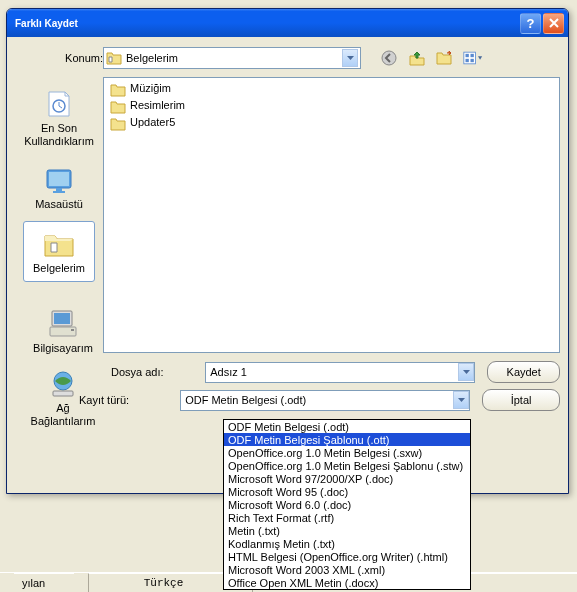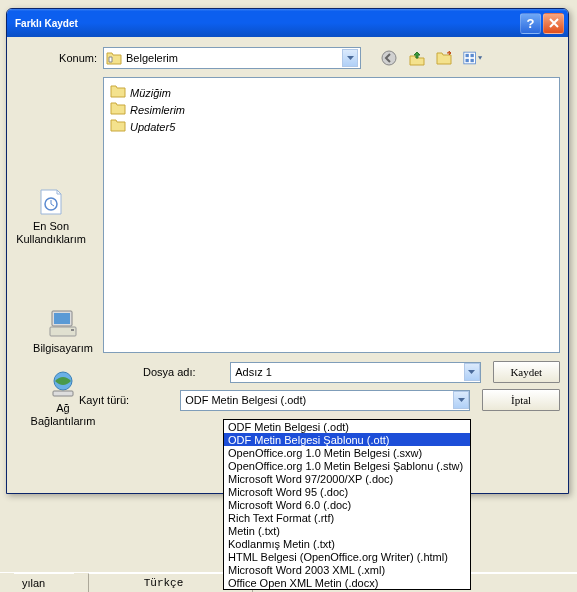--- a/index.html
+++ b/index.html
@@ -6,42 +6,42 @@
     body { background: #ece9d8; width: 577px; height: 592px; overflow: hidden; position: relative; }
     .dialog { position: absolute; left: 6px; top: 8px; width: 563px; height: 486px; background: #ece9d8; border: 1px solid #0a246a; border-radius: 6px 6px 0 0; box-shadow: 2px 2px 6px rgba(0,0,0,0.3); }
     .titlebar { height: 28px; background: linear-gradient(to bottom, #3c81f3 0%, #0c5fef 8%, #0c5fef 50%, #0a4fc5 100%); border-radius: 5px 5px 0 0; display: flex; align-items: center; padding: 0 4px 0 8px; }
     .titlebar-text { color: white; font-weight: bold; font-size: 10px; flex: 1; }
     .titlebar-btns { display: flex; gap: 2px; }
     .titlebar-btn { width: 21px; height: 21px; border-radius: 3px; display: flex; align-items: center; justify-content: center; color: white; font-weight: bold; font-size: 13px; }
     .help-btn { background: linear-gradient(to bottom, #6fa8f6, #2b6ade); border: 1px solid #fff3; }
     .close-btn { background: linear-gradient(to bottom, #f6a680, #e24f1b); border: 1px solid #fff3; }
     .dialog-body { padding: 10px 8px 8px 8px; height: calc(100% - 28px); }
     .top-row { display: flex; align-items: center; margin-bottom: 8px; }
-    .top-label { width: 88px; text-align: right; padding-right: 6px; }
+    .top-label { width: 88px; text-align: right; }
     .konum-select { width: 258px; height: 22px; border: 1px solid #7f9db9; background: white; display: flex; align-items: center; padding: 0 2px; }
     .konum-select .ico { width: 16px; height: 16px; margin-right: 4px; }
     .konum-select .txt { flex: 1; }
     .konum-select .arrow { width: 16px; height: 18px; background: linear-gradient(to bottom, #dbeafc, #b0d0f7); border: 1px solid #b0c8e8; display: flex; align-items: center; justify-content: center; }
     .nav-icons { display: flex; gap: 8px; margin-left: 18px; align-items: center; }
     .nav-ico { width: 20px; height: 20px; display: flex; align-items: center; justify-content: center; }
     .content-row { display: flex; height: 276px; }
-    .sidebar { width: 88px; display: flex; flex-direction: row; align-items: center; padding-top: 4px; gap: 24px; }
+    .sidebar { width: 88px; display: flex; flex-direction: column; align-items: center; padding-top: 4px; }
     .sidebar-item { width: 72px; display: flex; flex-direction: column; align-items: center; padding: 6px 2px; margin-bottom: 2px; text-align: center; line-height: 1.2; border: 1px solid transparent; border-radius: 3px; }
     .sidebar-item.selected { border: 1px solid #7da2ce; background: white; }
     .sidebar-item .sicon { width: 32px; height: 32px; margin-bottom: 2px; }
     .file-list { flex: 1; background: white; border: 1px solid #7f9db9; padding: 4px 6px; }
-    .file-item { display: flex; align-items: flex-end; height: 17px; font-style: italic; }
+    .file-item { display: flex; align-items: flex-start; height: 17px; }
     .file-item .fico { width: 16px; height: 16px; margin-right: 4px; }
     .bottom-area { margin-top: 8px; }
     .field-row { display: flex; align-items: center; margin-bottom: 6px; }
     .field-label { width: 88px; text-align: left; padding-left: 8px; }
     .combo { width: 298px; height: 21px; border: 1px solid #7f9db9; background: white; display: flex; align-items: center; }
     .combo .ctxt { flex: 1; padding: 0 4px; }
     .combo .carrow { width: 16px; height: 18px; background: linear-gradient(to bottom, #dbeafc, #b0d0f7); border: 1px solid #b0c8e8; display: flex; align-items: center; justify-content: center; }
-    .btn { width: 80px; height: 22px; margin-left: 12px; background: linear-gradient(to bottom, #fff, #ece9d8); border: 1px solid #888; border-radius: 1px; text-align: center; line-height: 20px; font-family: Liberation Serif, serif; }
+    .btn { width: 80px; height: 22px; margin-left: 12px; background: linear-gradient(to bottom, #fff, #ece9d8); border: 1px solid #888; border-radius: 9px; text-align: center; line-height: 20px; }
     .sidebar-extra { position: absolute; left: 20px; width: 72px; display: flex; flex-direction: column; text-align: center; line-height: 1.2; }
     .dropdown-list { position: absolute; left: 223px; top: 419px; width: 248px; background: white; border: 1px solid black; z-index: 10; }
     .dropdown-item { padding: 1px 4px; height: 13px; line-height: 12px; white-space: nowrap; overflow: hidden; }
     .dropdown-item.sel { background: #1d4ed8; color: white; }
     .statusbar { position: absolute; left: 0; bottom: 0; width: 577px; height: 20px; background: #ece9d8; border-top: 1px solid #fff; display: flex; }
     .status-cell { border-left: 1px solid #aca899; border-top: 1px solid #fff; padding: 2px 8px; display: flex; align-items: center; margin-left: 14px; }
   </style>
 </head>
 <body>
 
@@ -178,21 +178,21 @@
         <svg width="32" height="32" viewBox="0 0 32 32">
             <circle cx="16" cy="14" r="9" fill="#6ab0e6" stroke="#3a80b6"></circle>
             <path d="M8 14 Q16 6 24 14 Q16 22 8 14" fill="#4a9a4a"></path>
             <rect x="6" y="24" width="20" height="5" rx="1" fill="#ddd" stroke="#888"></rect>
           </svg>
       </div>
       <span>Ağ Bağlantılarım</span>
     </div>
 
     <div class="bottom-area">
-      <div class="field-row" style="margin-left:120px;">
+      <div class="field-row" style="margin-left:88px;">
         <div class="field-label" style="width:112px;">Dosya adı:</div>
         <div class="combo">
           <span class="ctxt">Adsız 1</span>
           <span class="carrow">
               <svg width="7" height="4">
                 <path d="M0 0 L7 0 L3.5 4 Z" fill="#4a6a9a"></path>
               </svg>
             </span>
         </div>
         <div class="btn">Kaydet</div>

